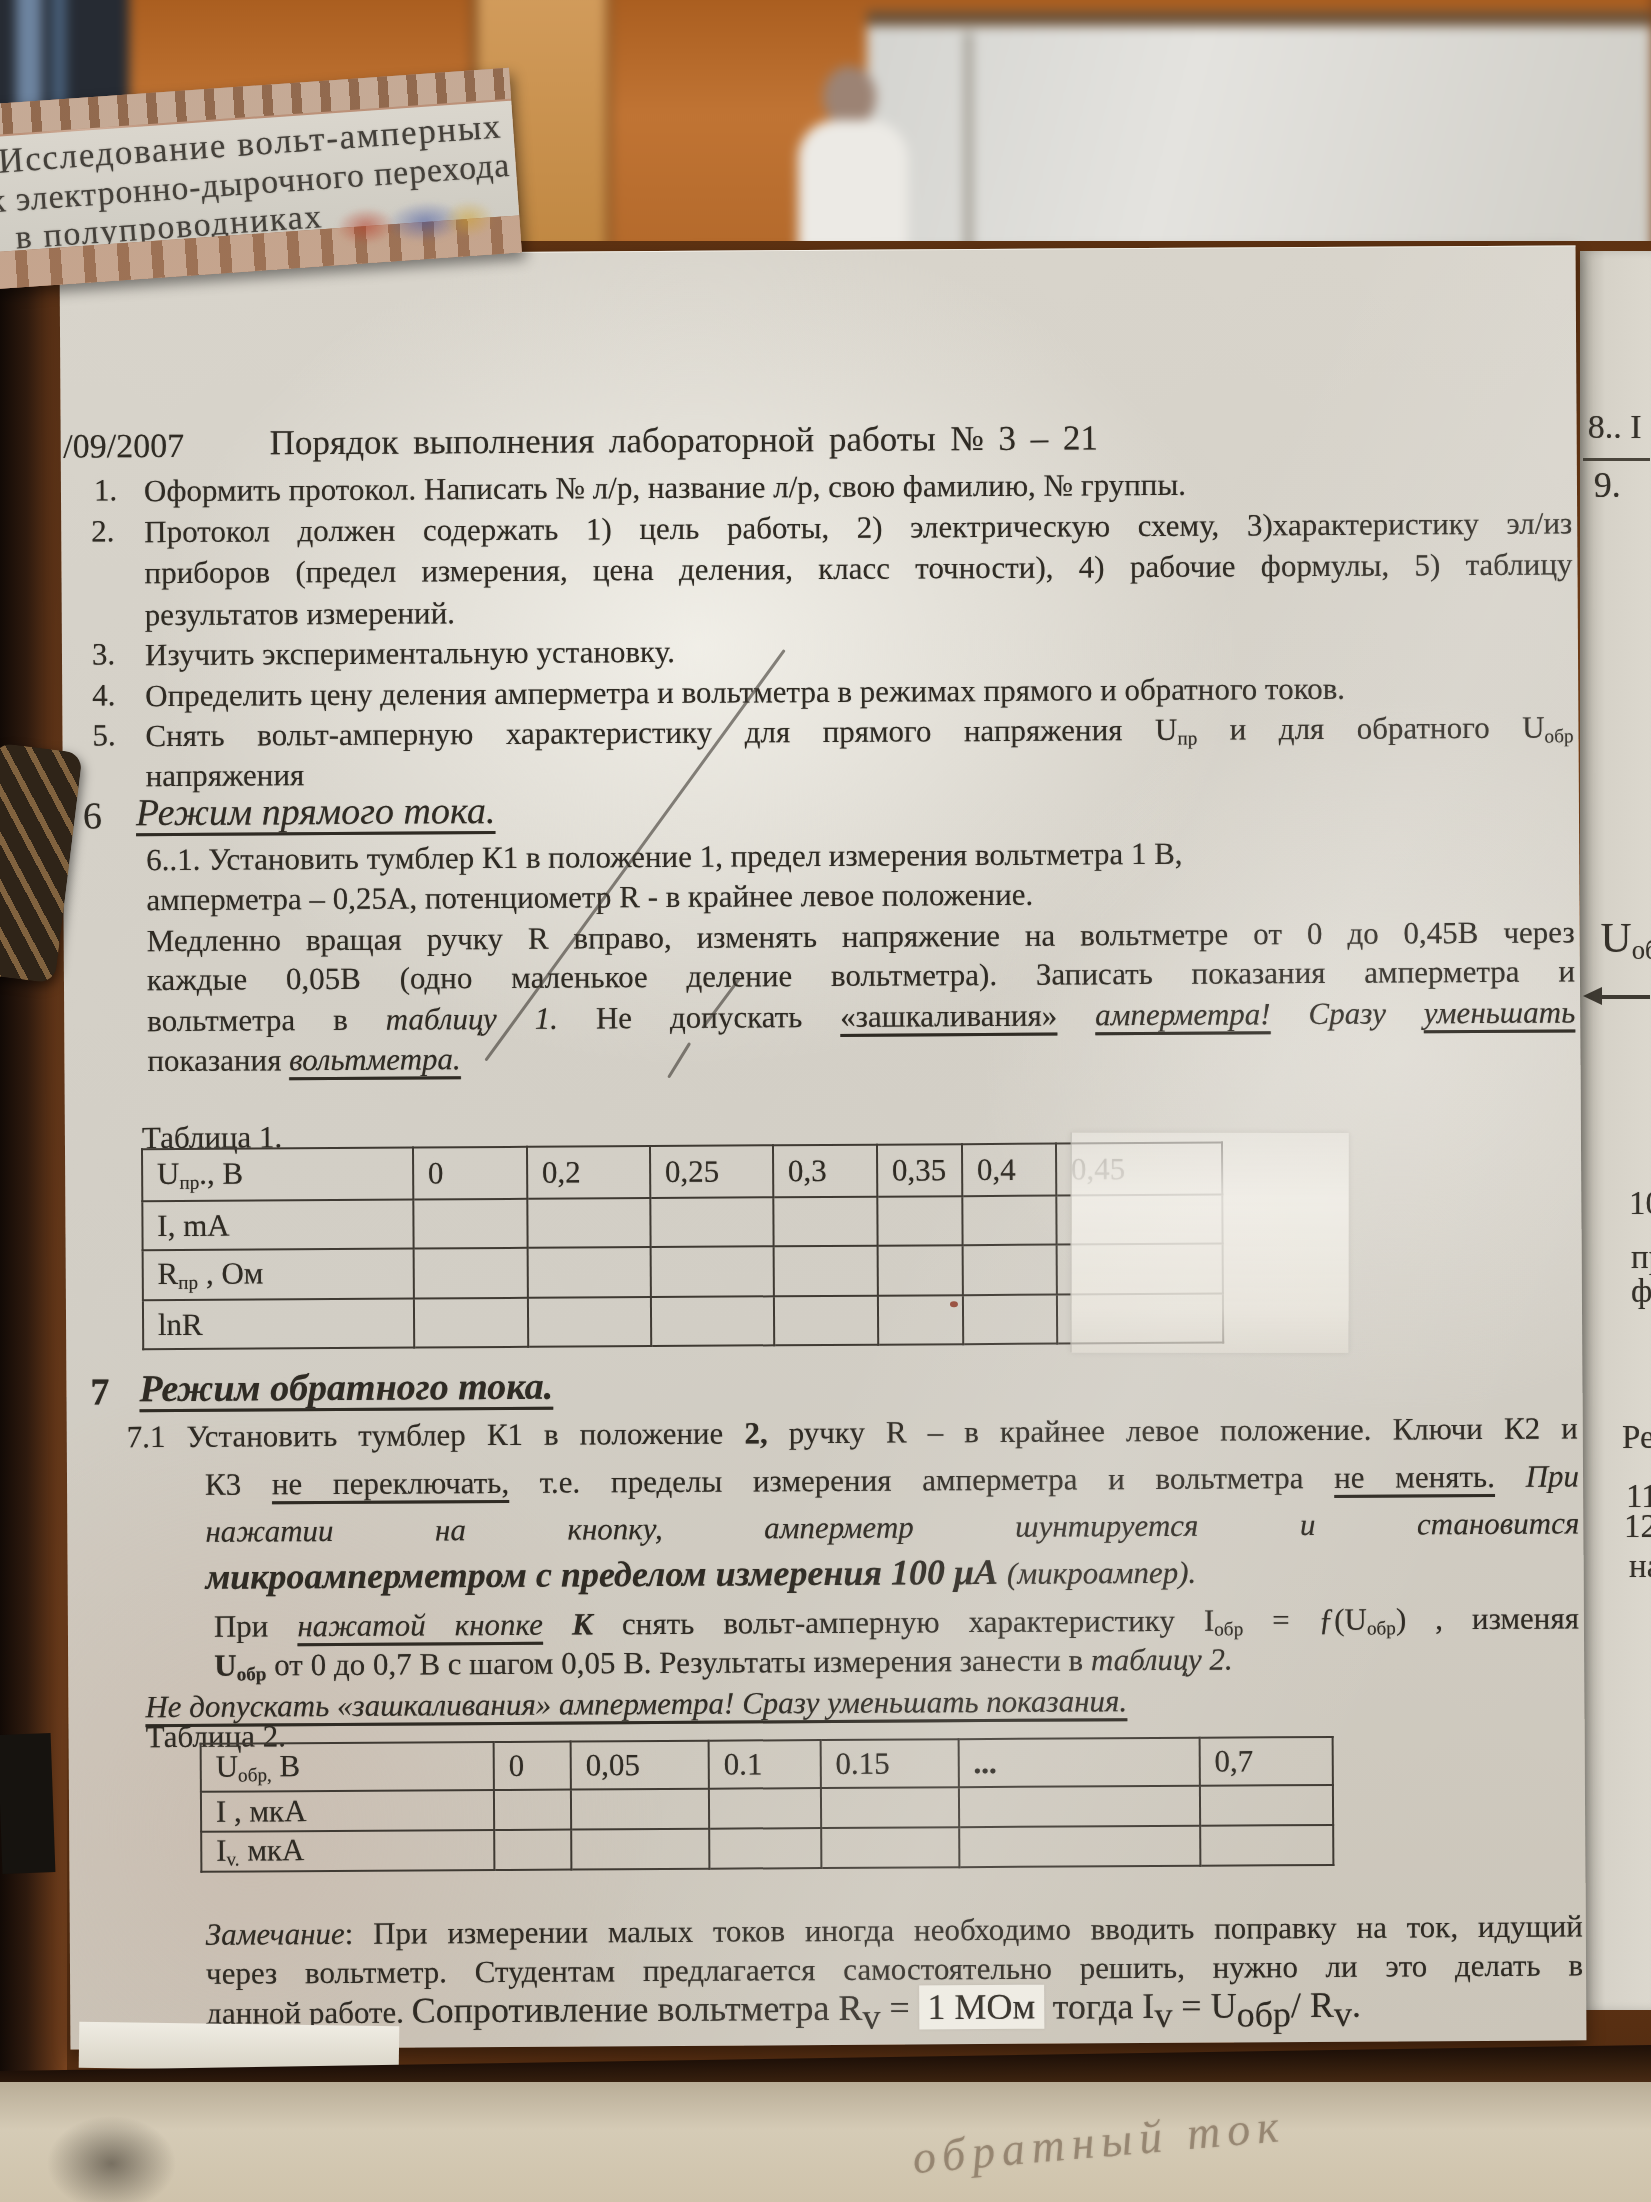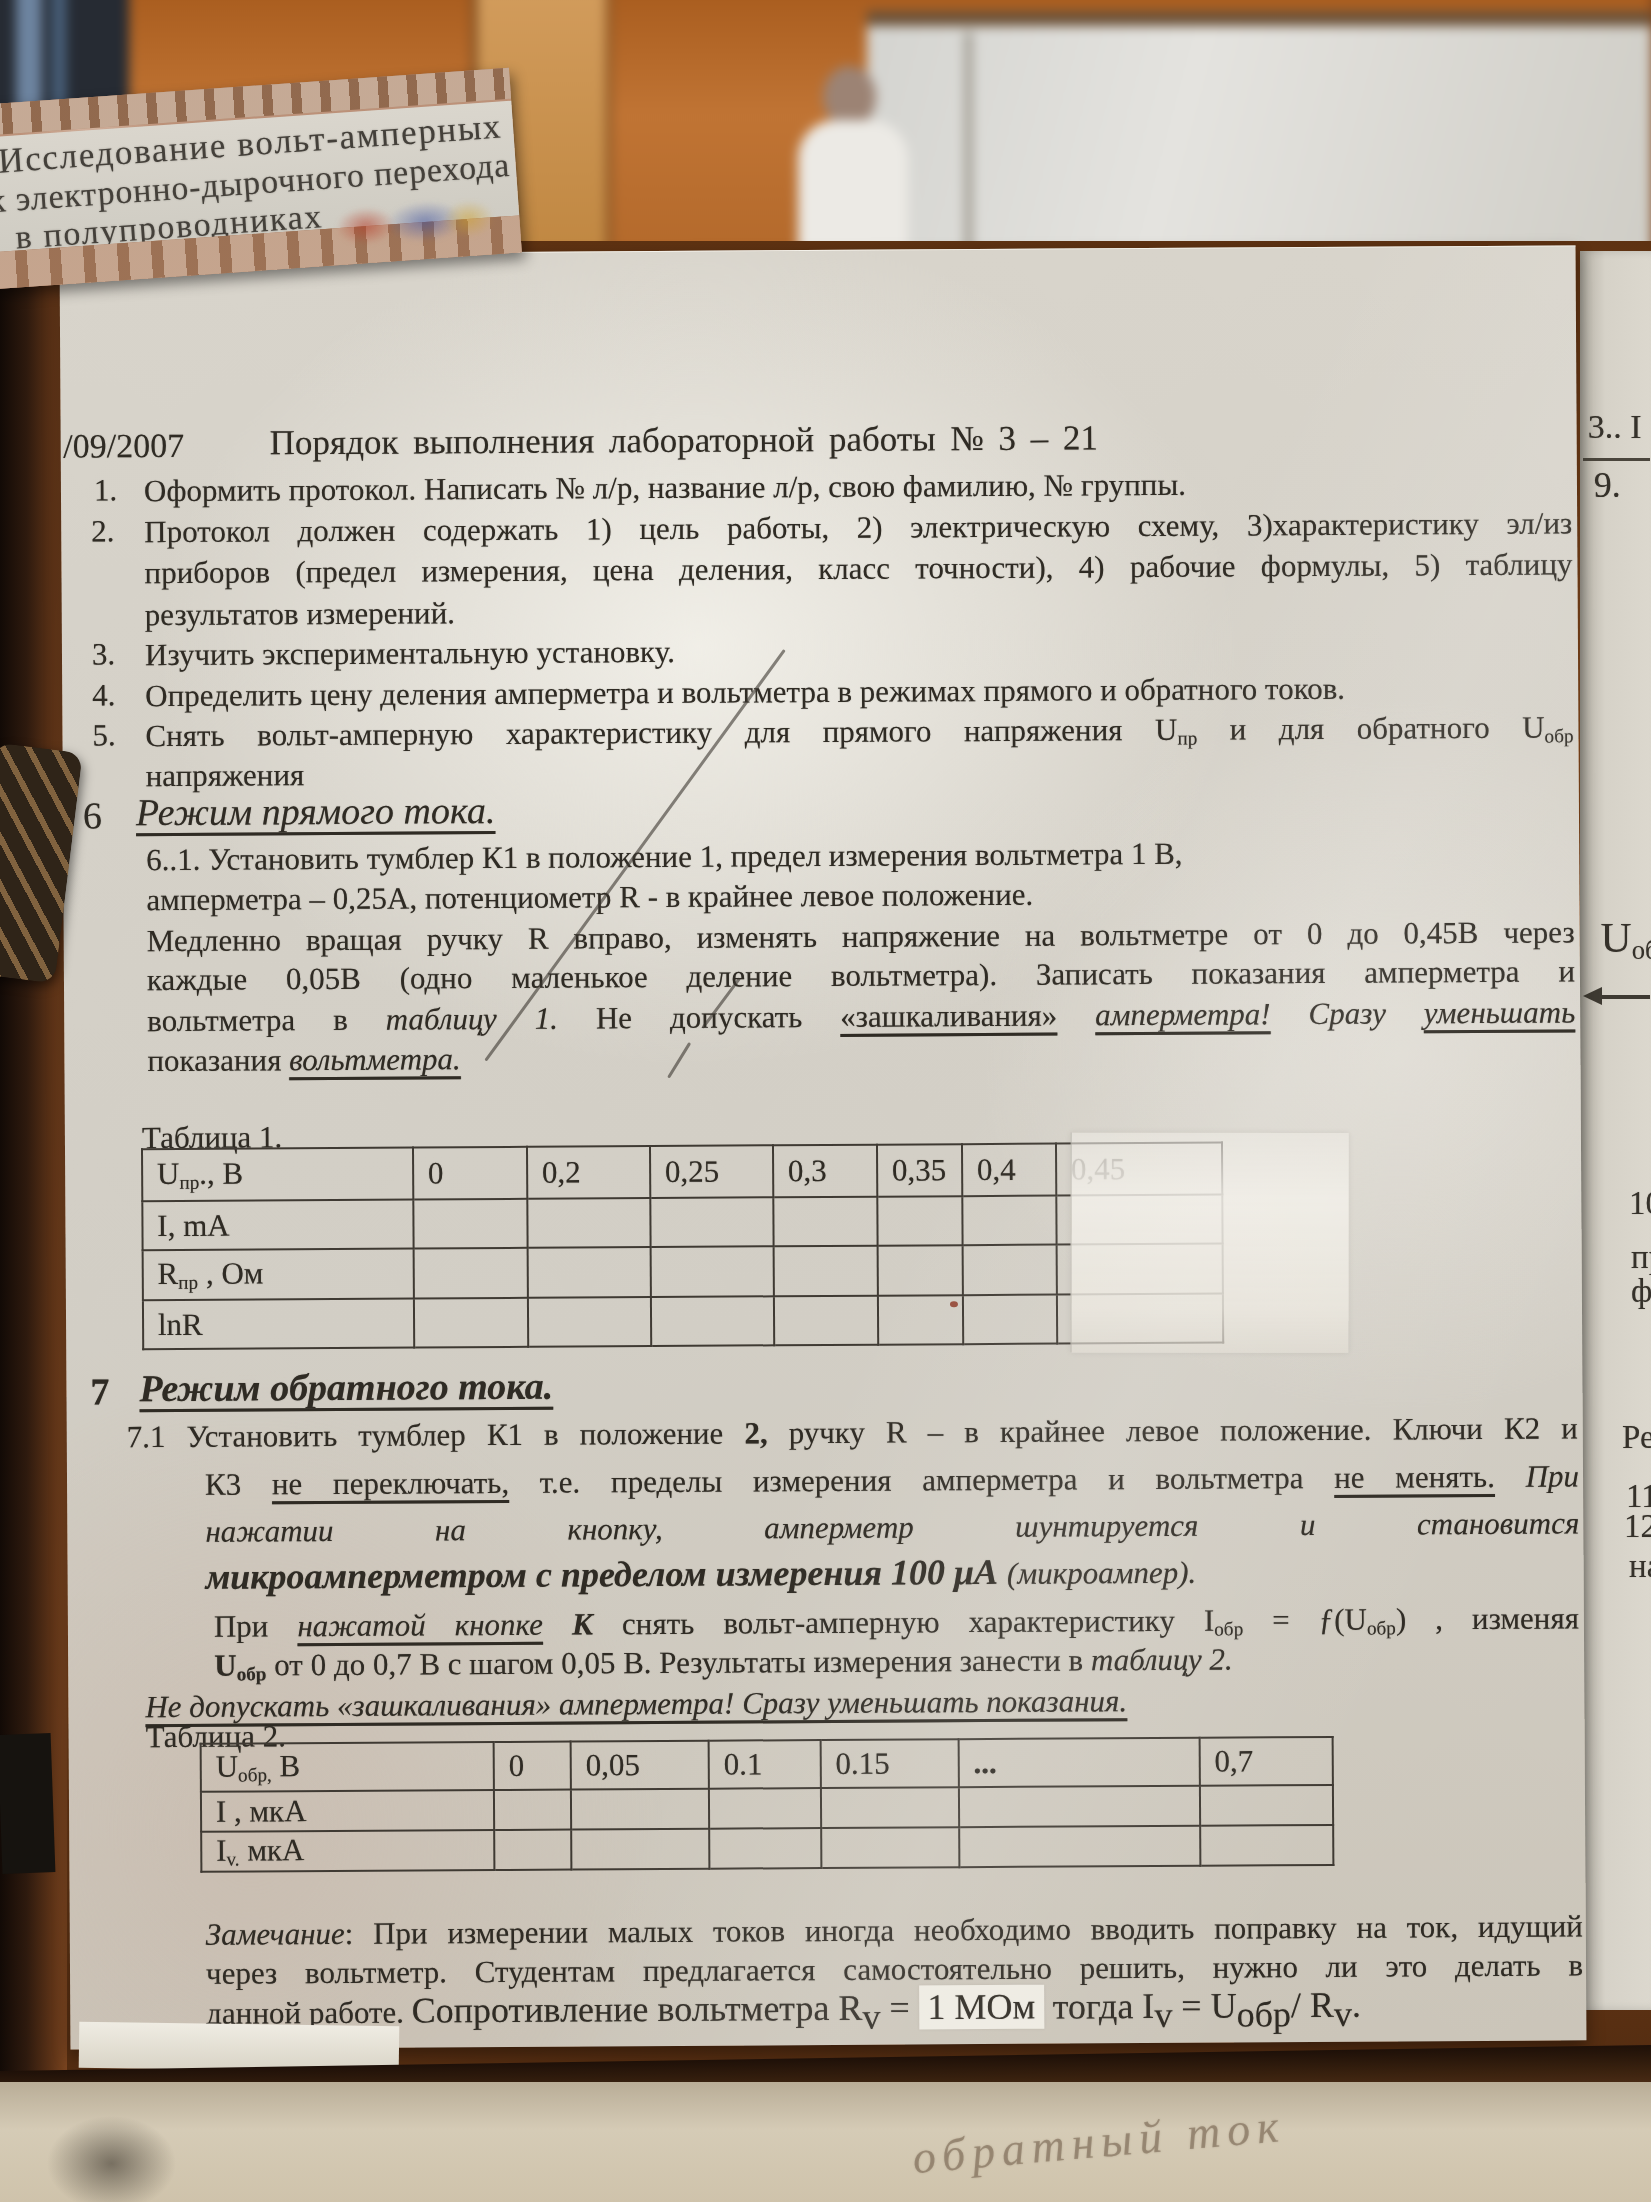--- a/index.html
+++ b/index.html
@@ -138,21 +138,21 @@
     <div class="whiteboard"></div>
     <div class="wb-seam"></div>
     <div class="person-head"></div>
     <div class="person-body"></div>
   </div>
 
   <div class="board"></div>
   <div class="frame-left"></div>
 
   <div class="side-sheet">
-    <div class="frag" style="left:7.7px;top:157px;font-size:34px;">3.. I</div>
+    <div class="frag" style="left:7.7px;top:157px;font-size:34px;">8.. I</div>
     <div class="side-rule"></div>
     <div class="frag" style="left:13.8px;top:213px;font-size:36px;">9.</div>
     <div class="frag" style="left:20.6px;top:662px;font-size:43px;"><span>U</span><span class="sub">об</span></div>
     <div class="arrow">
       <div class="arrow-shaft"></div>
       <div class="arrow-head"></div>
     </div>
     <div class="frag" style="left:49px;top:934px;">10</div>
     <div class="frag" style="left:51px;top:988px;">пр</div>
     <div class="frag" style="left:51px;top:1022px;">ф</div>

